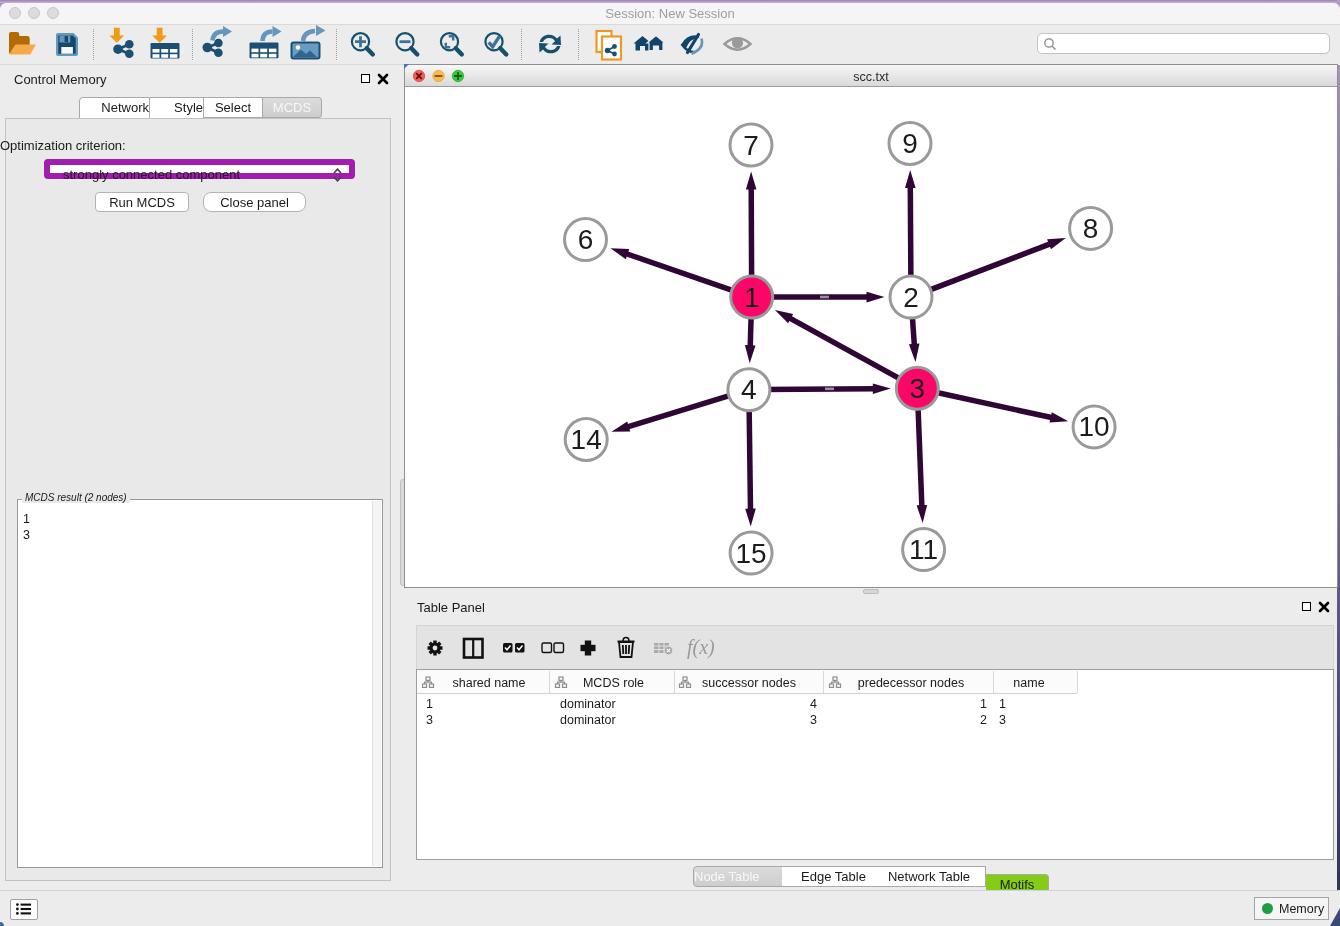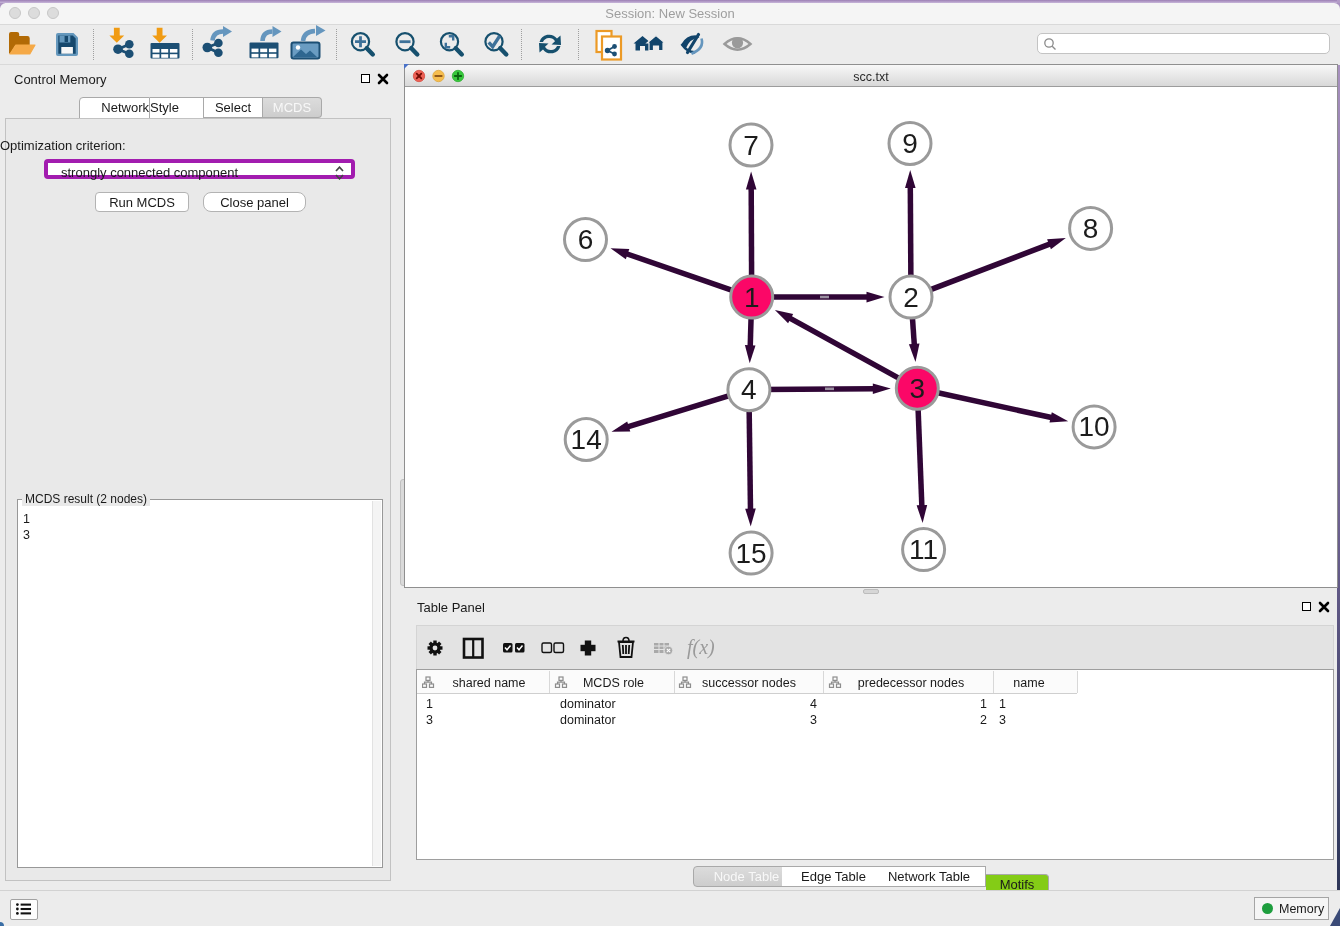--- a/index.html
+++ b/index.html
@@ -166,39 +166,39 @@
 
 <div class="abs" style="left:0;top:64px;width:404px;height:1px;background:#d9d9d9;"></div>
 <div class="abs t13" style="left:14px;top:72px;">Control Memory</div>
 <div class="abs" style="left:361px;top:74px;width:9px;height:9px;border:1.6px solid #000;background:#fff;"></div>
 <svg class="abs" style="left:377px;top:73px;" width="12" height="12" viewBox="0 0 12 12">
     <path d="M2 2 L10 10 M10 2 L2 10" stroke="#000" stroke-width="2.6" stroke-linecap="round"></path>
   </svg>
 
 <div class="abs" style="left:79px;top:97px;width:243px;height:21px;">
   <div class="abs t13" style="left:0;top:0;width:71px;height:28px;background:#fff;border:1px solid #a9a9a9;border-radius:4px 0 0 4px;text-align:right;line-height:20px;">Network</div>
-  <div class="abs t13" style="left:71px;top:0;width:54px;height:36px;background:#fff;border:1px solid #a9a9a9;border-left:none;text-align:left;line-height:20px;">Style</div>
+  <div class="abs t13" style="left:71px;top:0;width:54px;height:36px;background:#fff;border:1px solid #a9a9a9;border-left:none;text-align:right;line-height:20px;">Style</div>
   <div class="abs t13" style="left:125px;top:0;width:59px;height:21px;background:#fff;border:1px solid #a9a9a9;border-left:none;text-align:center;line-height:20px;">Select</div>
   <div class="abs t13" style="left:184px;top:0;width:59px;height:21px;background:linear-gradient(#dcdcdc,#cdcdcd);border:1px solid #a9a9a9;border-left:none;border-radius:0 4px 4px 0;text-align:center;line-height:20px;color:#f8f8f8;">MCDS</div>
 </div>
 
 <div class="abs" style="left:5px;top:118px;width:386px;height:763px;background:#e9e9e9;border:1px solid #c2c2c2;"></div>
 <div class="abs t13" style="left:0;top:138px;width:396px;">Optimization criterion:</div>
-<div class="abs" style="left:44px;top:159px;width:311px;height:20px;background:#fff;border:4px solid #a21caf;border-radius:4px;">
+<div class="abs" style="left:44px;top:159px;width:311px;height:20px;background:#fff;border:6px solid #a21caf;border-radius:4px;">
   <div class="abs t13" style="left:13px;top:2px;">strongly connected component</div>
   <svg class="abs" style="right:6px;top:3px;" width="11" height="14" viewBox="0 0 11 14">
       <path d="M2 5 L5.5 1.2 L9 5" fill="none" stroke="#444" stroke-width="1.7"></path>
       <path d="M2 9 L5.5 12.8 L9 9" fill="none" stroke="#444" stroke-width="1.7"></path>
     </svg>
 </div>
 <div class="abs t13" style="left:95px;top:192px;width:94px;height:20px;background:#fff;border:1px solid #b3b3b3;border-radius:4px;text-align:center;line-height:19px;">Run MCDS</div>
 <div class="abs t13" style="left:203px;top:192px;width:103px;height:20px;background:#fff;border:1px solid #b3b3b3;border-radius:8px;text-align:center;line-height:19px;">Close panel</div>
 
 <div class="abs" style="left:17px;top:499px;width:366px;height:369px;background:#fff;border:1px solid #989898;"></div>
-<div class="abs" style="left:22px;top:492px;background:#e9e9e9;padding:0 3px;font-size:12px;color:#1a1a1a;">MCDS result (2 nodes)</div>
+<div class="abs" style="left:22px;top:492px;background:#e9e9e9;padding:0 3px;font-size:10px;color:#1a1a1a;font-style:italic;">MCDS result (2 nodes)</div>
 <div class="abs" style="left:372px;top:501px;width:9px;height:365px;background:#f4f4f4;border-left:1px solid #e2e2e2;"></div>
 <div class="abs t12" style="left:23px;top:512px;">1</div>
 <div class="abs t12" style="left:23px;top:528px;">3</div>
 
 <div class="abs" style="left:400px;top:479px;width:8px;height:107px;background:#dadada;border:1px solid #c0c0c0;border-radius:3px;"></div>
 
 <div class="abs" style="left:404px;top:64px;width:934px;height:524px;border:1px solid #8f8f8f;background:#fff;"></div>
 <div class="abs" style="left:405px;top:65px;width:932px;height:22px;background:linear-gradient(#f8f8f8,#d8d8d8);border-bottom:1px solid #9c9c9c;"></div>
 <svg class="abs" style="left:404px;top:64px;" width="5" height="5">
     <path d="M0 0 L5 0 L0 5 Z" fill="#4a72c8"></path>
@@ -373,21 +373,21 @@
 <div class="abs t12" style="left:674px;top:697px;width:143px;text-align:right;">4</div>
 <div class="abs t12" style="left:823px;top:697px;width:164px;text-align:right;">1</div>
 <div class="abs t12" style="left:999px;top:697px;">1</div>
 <div class="abs t12" style="left:426px;top:713px;">3</div>
 <div class="abs t12" style="left:560px;top:713px;">dominator</div>
 <div class="abs t12" style="left:674px;top:713px;width:143px;text-align:right;">3</div>
 <div class="abs t12" style="left:823px;top:713px;width:164px;text-align:right;">2</div>
 <div class="abs t12" style="left:999px;top:713px;">3</div>
 
 <div class="abs" style="left:693px;top:866px;width:356px;height:21px;">
-  <div class="abs t13" style="left:0;top:0;width:107px;height:21px;background:linear-gradient(#dcdcdc,#cdcdcd);border:1px solid #a9a9a9;border-radius:4px 0 0 4px;text-align:center;line-height:20px;color:#f8f8f8;">Node Table</div>
+  <div class="abs t13" style="left:0;top:0;width:107px;height:21px;background:linear-gradient(#dcdcdc,#cdcdcd);border:1px solid #a9a9a9;border-radius:4px 0 0 4px;text-align:left;line-height:20px;color:#f8f8f8;">Node Table</div>
   <div class="abs t13" style="left:89px;top:0;width:104px;height:21px;background:#fff;border:1px solid #a9a9a9;border-left:none;text-align:center;line-height:20px;">Edge Table</div>
   <div class="abs t13" style="left:180px;top:0;width:113px;height:21px;background:#fff;border:1px solid #a9a9a9;border-left:none;text-align:center;line-height:20px;">Network Table</div>
   <div class="abs t13" style="left:293px;top:8px;width:63px;height:21px;background:#84cc16;border:1px solid #a9a9a9;border-left:none;border-radius:0 4px 4px 0;text-align:center;line-height:20px;">Motifs</div>
 </div>
 
 <div class="abs" style="left:0;top:890px;width:1340px;height:36px;background:#ececec;border-top:1px solid #d2d2d2;"></div>
 <div class="abs" style="left:10px;top:899px;width:28px;height:21px;background:#fdfdfd;border:1px solid #a2a2a2;border-radius:2px;"></div>
 <svg class="abs" style="left:16px;top:903px;" width="15" height="12" viewBox="0 0 13 10">
   <circle cx="1.2" cy="1.2" r="1.2" fill="#111"></circle>
     <circle cx="1.2" cy="5" r="1.2" fill="#111"></circle>

